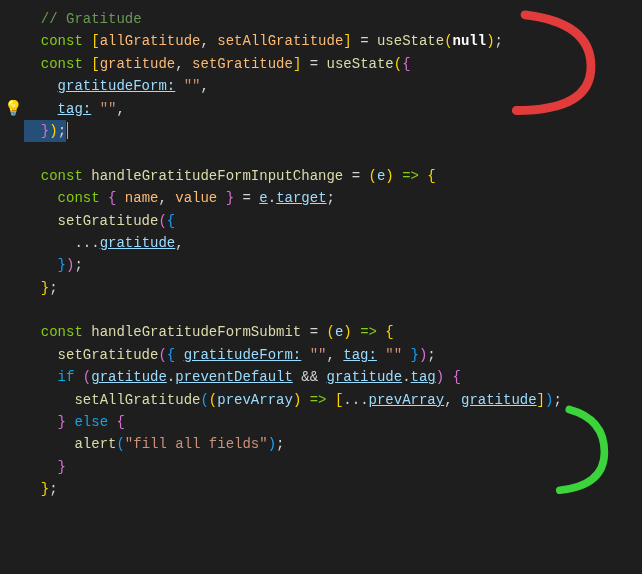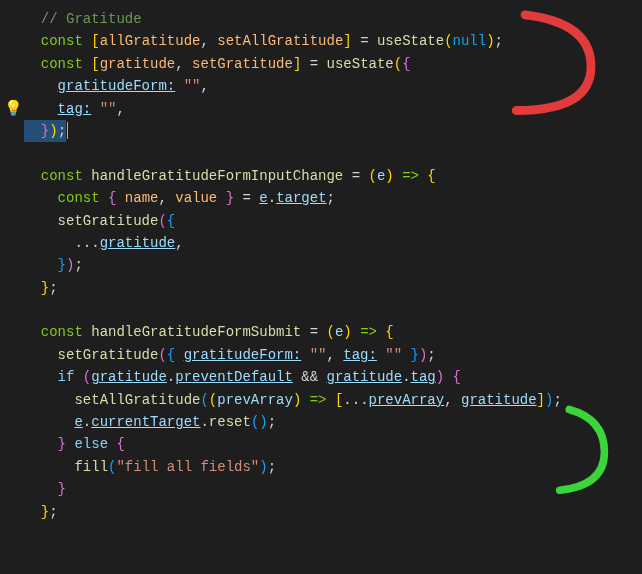--- a/index.html
+++ b/index.html
@@ -18,30 +18,30 @@
   .editor {
     padding: 8px 0 8px 24px;
     position: relative;
   }
   .line {
     white-space: pre;
     position: relative;
   }
   .comment { color: #6a9955; }
   .keyword { color: #84cc16; }
-  .keyword2 { color: #7dd3fc; }
+  .keyword2 { color: #0ea5e9; }
   .var { color: #9cdcfe; text-decoration: underline; }
   .const-var { color: #fdba74; }
   .func { color: #dcdcaa; }
   .string { color: #ce9178; }
   .punct { color: #d4d4d4; }
   .bracket1 { color: #ffd700; }
   .bracket2 { color: #da70d6; }
   .bracket3 { color: #179fff; }
-  .null { color: #0ea5e9; }
+  .null { color: #ffffff; font-weight: bold; }
   .param { color: #9cdcfe; }
   .selected {
     background: #264f78;
     display: inline-block;
   }
   .cursor {
     display: inline-block;
     width: 1px;
     height: 1.2em;
     background: #aeafad;
@@ -87,23 +87,22 @@
   <div class="line">    <span class="keyword">const</span> <span class="bracket2">{</span> <span class="const-var">name</span><span class="punct">, </span><span class="const-var">value</span> <span class="bracket2">}</span> <span class="punct">=</span> <span class="var">e</span><span class="punct">.</span><span class="var">target</span><span class="punct">;</span></div>
   <div class="line">    <span class="func">setGratitude</span><span class="bracket2">(</span><span class="bracket3">{</span></div>
   <div class="line">      <span class="punct">...</span><span class="var">gratitude</span><span class="punct">,</span></div>
   <div class="line">    <span class="bracket3">}</span><span class="bracket2">)</span><span class="punct">;</span></div>
   <div class="line">  <span class="bracket1">}</span><span class="punct">;</span></div>
   <div class="line"> </div>
   <div class="line">  <span class="keyword">const</span> <span class="func">handleGratitudeFormSubmit</span> <span class="punct">=</span> <span class="bracket1">(</span><span class="param">e</span><span class="bracket1">)</span> <span class="keyword">=&gt;</span> <span class="bracket1">{</span></div>
   <div class="line">    <span class="func">setGratitude</span><span class="bracket2">(</span><span class="bracket3">{</span> <span class="var">gratitudeForm:</span> <span class="string">""</span><span class="punct">, </span><span class="var">tag:</span> <span class="string">""</span> <span class="bracket3">}</span><span class="bracket2">)</span><span class="punct">;</span></div>
   <div class="line">    <span class="keyword2">if</span> <span class="bracket2">(</span><span class="var">gratitude</span><span class="punct">.</span><span class="var">preventDefault</span> <span class="punct">&amp;&amp;</span> <span class="var">gratitude</span><span class="punct">.</span><span class="var">tag</span><span class="bracket2">)</span> <span class="bracket2">{</span></div>
   <div class="line">      <span class="func">setAllGratitude</span><span class="bracket3">(</span><span class="bracket1">(</span><span class="param">prevArray</span><span class="bracket1">)</span> <span class="keyword">=&gt;</span> <span class="bracket1">[</span><span class="punct">...</span><span class="var">prevArray</span><span class="punct">, </span><span class="var">gratitude</span><span class="bracket1">]</span><span class="bracket3">)</span><span class="punct">;</span></div>
-  <div class="line">      <span class="var">e</span><span class="punct">.</span><span class="var">currentTarget</span><span class="punct">.</span><span class="func">reset</span><span class="bracket3">(</span><span class="bracket3">)</span><span class="punct">;</span></div>
   <div class="line">    <span class="bracket2">}</span> <span class="keyword2">else</span> <span class="bracket2">{</span></div>
-  <div class="line">      <span class="func">fill</span><span class="bracket3">(</span><span class="string">"fill all fields"</span><span class="bracket3">)</span><span class="punct">;</span></div>
+  <div class="line">      <span class="func">alert</span><span class="bracket3">(</span><span class="string">"fill all fields"</span><span class="bracket3">)</span><span class="punct">;</span></div>
   <div class="line">    <span class="bracket2">}</span></div>
   <div class="line">  <span class="bracket1">}</span><span class="punct">;</span></div>
 </div>
 
 <span class="lightbulb">💡</span>
 
 <svg class="annotation red-arc" viewBox="0 0 100 100">
   <path d="M 30 8 Q 90 15 90 55 Q 90 95 22 95" stroke="#e23b3b" stroke-width="8" fill="none" stroke-linecap="round"></path>
 </svg>
 

